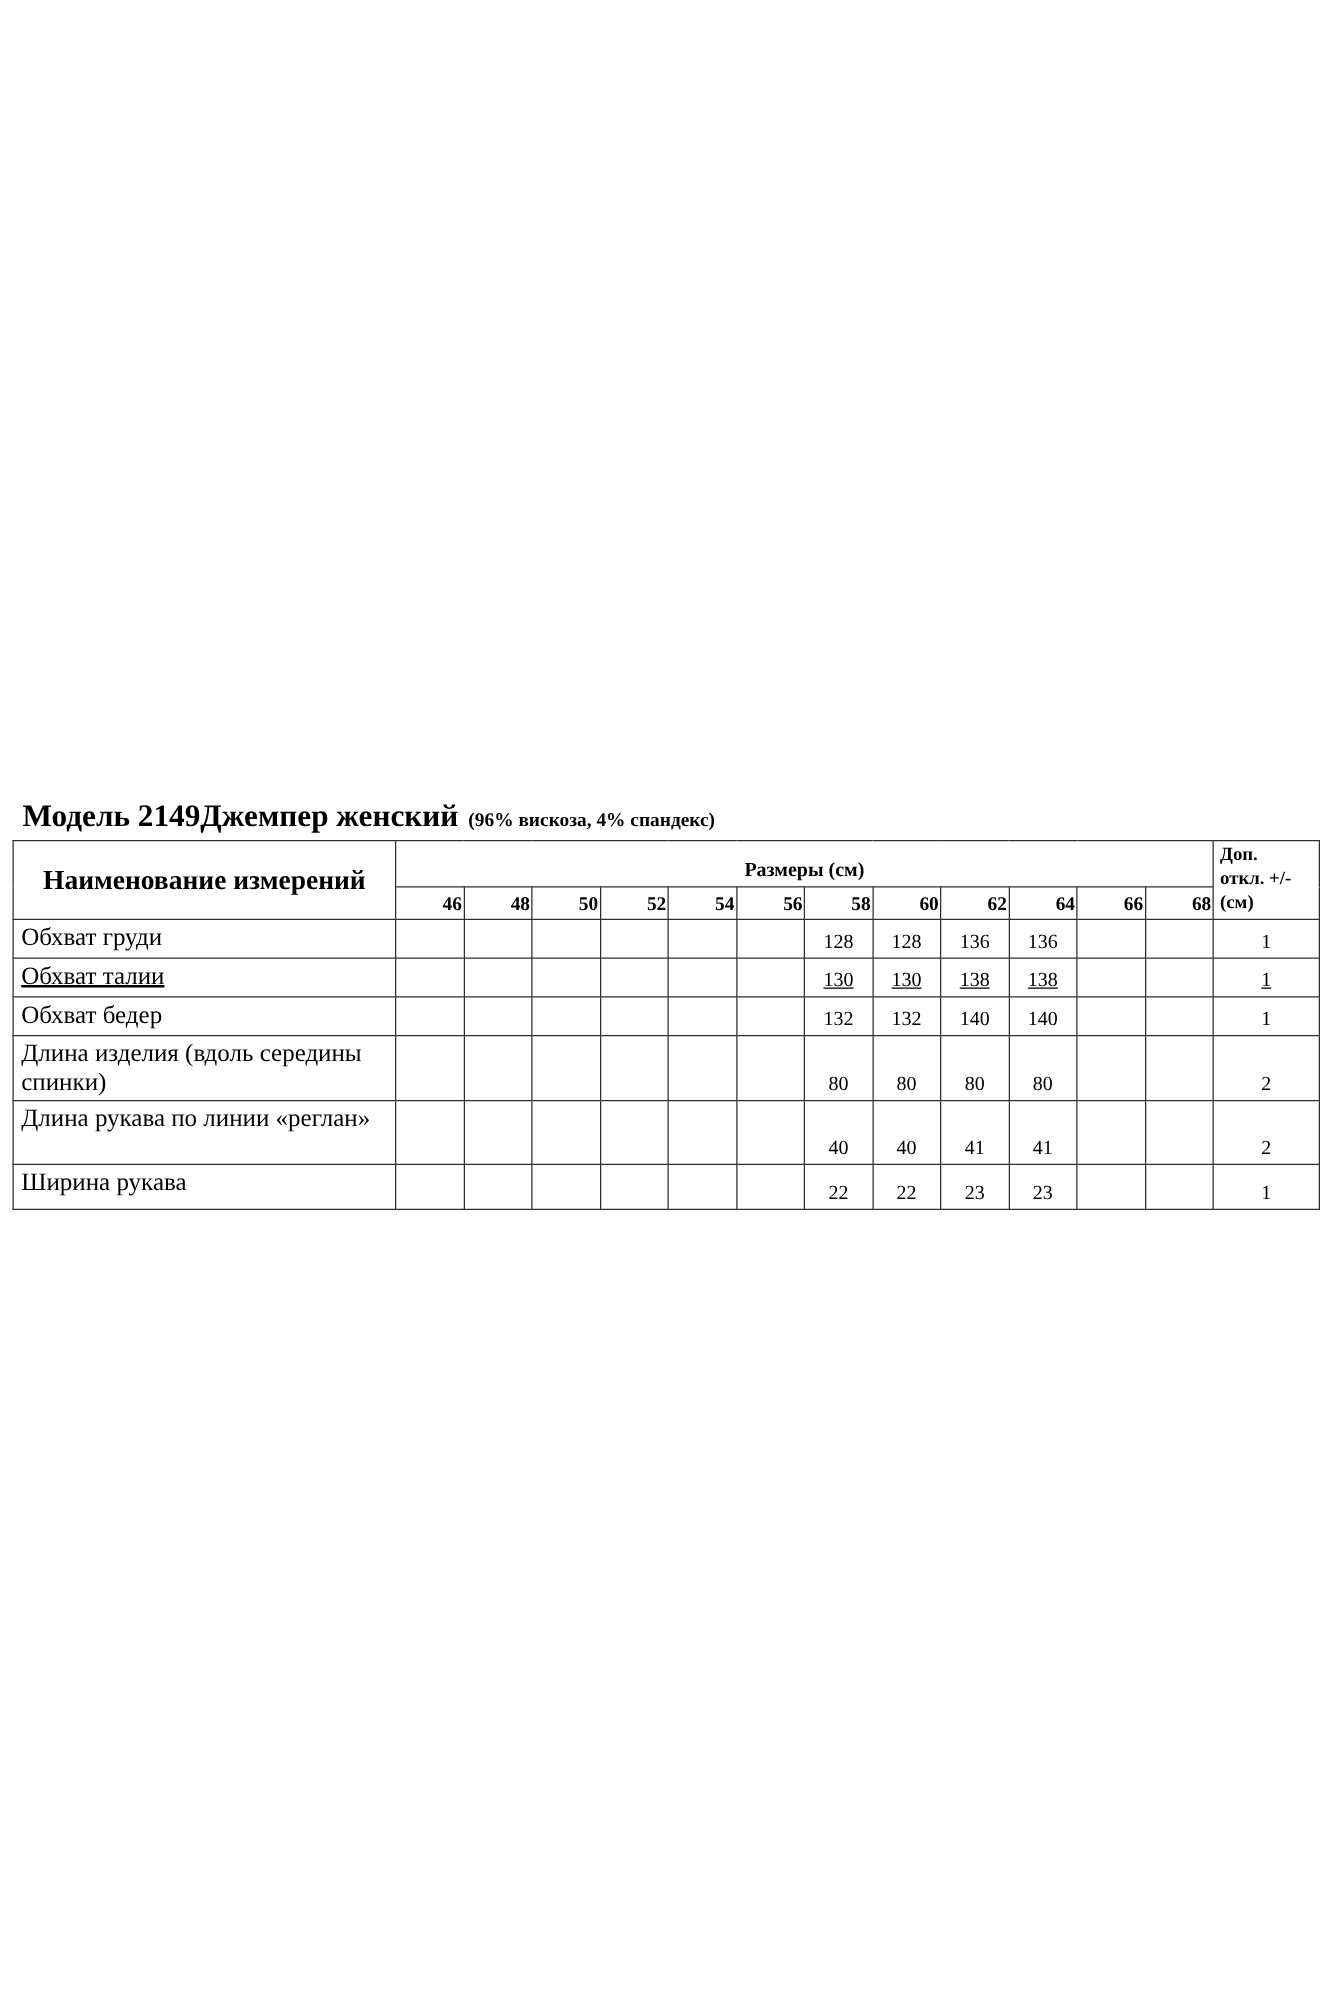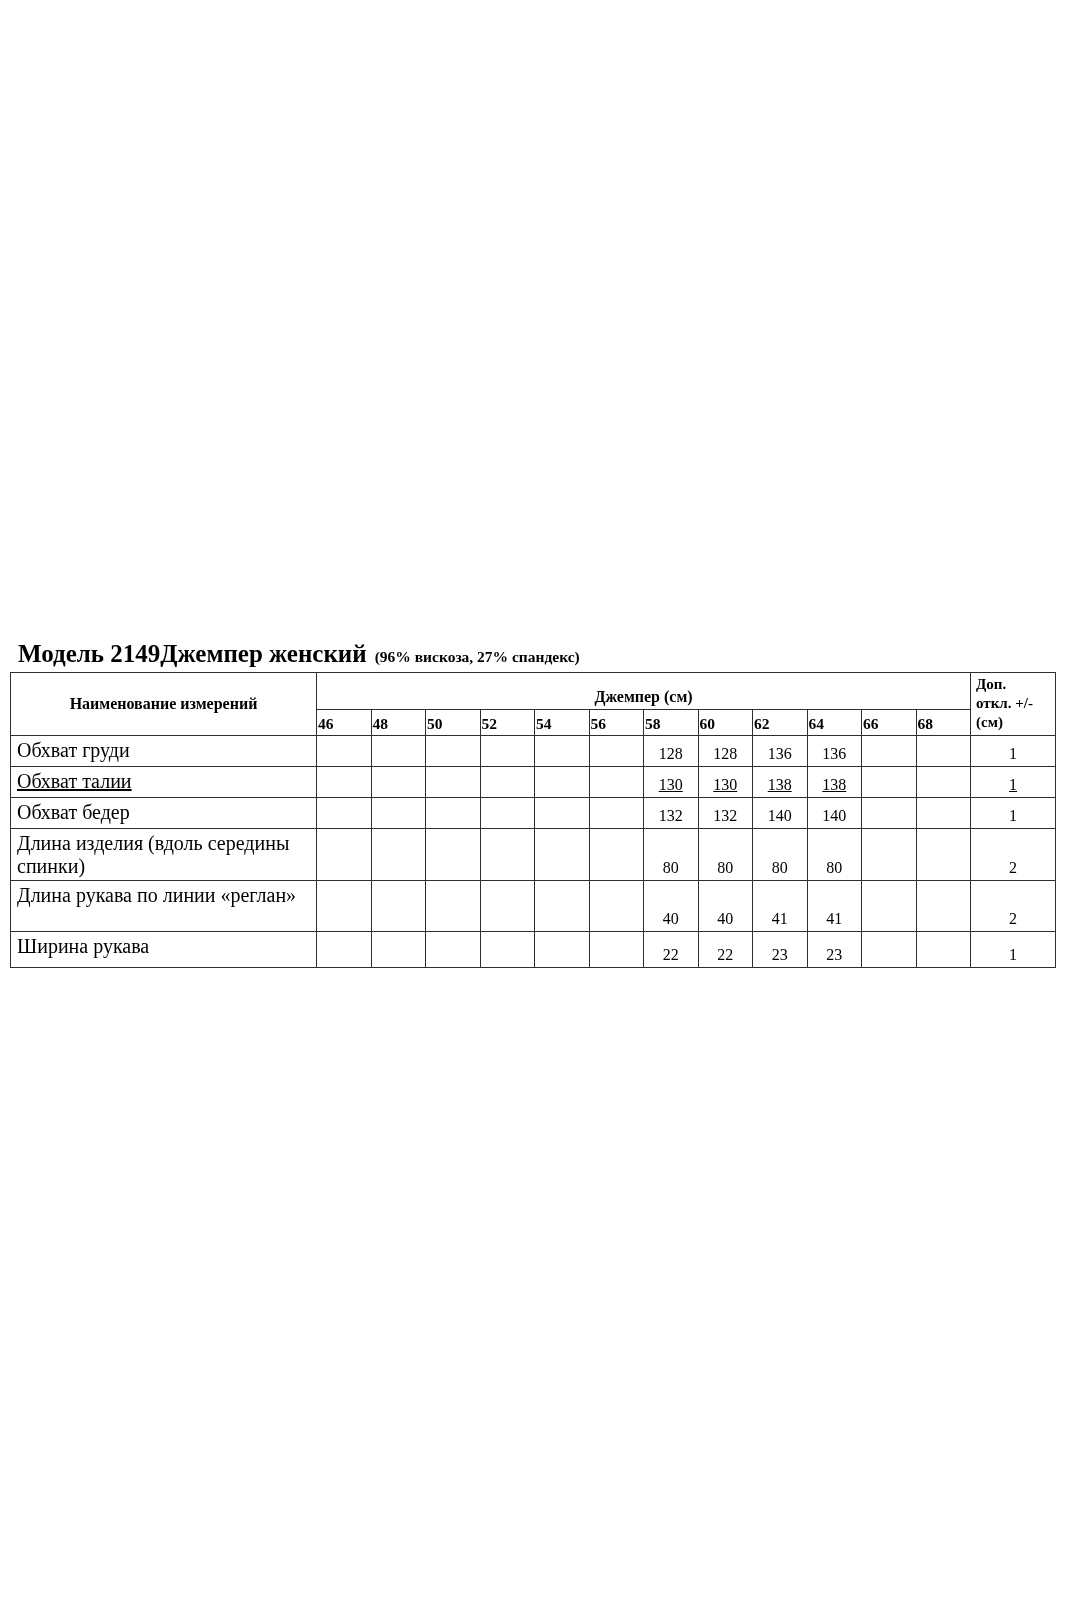--- a/index.html
+++ b/index.html
@@ -48,21 +48,21 @@
   }
   .hdr-r1 { height: 34px; }
   .hdr-r2 { height: 23px; }
   .row-1 { height: 31px; }
   .row-2 { height: 31px; text-decoration: underline; }
   .row-3 { height: 31px; }
   .row-4 { height: 47px; }
   .row-5 { height: 51px; }
   .row-6 { height: 36px; }
   td.name-hdr {
-    font-size: 16px;
+    font-size: 22px;
     font-weight: bold;
     text-align: center;
     vertical-align: middle;
     padding: 2px 4px;
   }
   td.sizes-group {
     font-size: 16px;
     font-weight: bold;
     text-align: center;
     vertical-align: bottom;
@@ -73,21 +73,21 @@
     font-weight: bold;
     text-align: left;
     vertical-align: top;
     padding: 2px 15px 2px 5px;
     white-space: pre-line;
     line-height: 1.28;
   }
   td.size-hdr {
     font-size: 15.5px;
     font-weight: bold;
-    text-align: left;
+    text-align: right;
     vertical-align: bottom;
     padding-bottom: 2px;
   }
   td.m-label {
     font-size: 20px;
     text-align: left;
     vertical-align: top;
     padding: 3px 4px 2px 6px;
     white-space: pre-line;
     line-height: 1.16;
@@ -96,21 +96,21 @@
     font-size: 16px;
     text-align: center;
     vertical-align: bottom;
     padding-bottom: 3px;
   }
 </style>
 </head>
 <body>
 
 <div class="doc-title">
-  <span class="t-main">Модель 2149</span><span class="t-main t-prod">Джемпер женский</span><span class="t-comp">(96% вискоза, 27% спандекс)</span>
+  <span class="t-main">Модель 2149</span><span class="t-main t-prod">Джемпер женский</span><span class="t-comp">(96% вискоза, 4% спандекс)</span>
 </div>
 
 <table class="size-table">
   <colgroup>
     <col style="width:306px">
     <col style="width:54.5px">
       <col style="width:54.5px">
       <col style="width:54.5px">
       <col style="width:54.5px">
       <col style="width:54.5px">
@@ -119,21 +119,21 @@
       <col style="width:54.5px">
       <col style="width:54.5px">
       <col style="width:54.5px">
       <col style="width:54.5px">
       <col style="width:54.5px">
     <col style="width:85px">
   </colgroup>
   <tbody>
     <tr class="hdr-r1">
       <td class="name-hdr" rowspan="2">Наименование измерений</td>
-      <td class="sizes-group" colspan="12">Джемпер (см)</td>
+      <td class="sizes-group" colspan="12">Размеры (см)</td>
       <td class="dev-hdr" rowspan="2">Доп.
 откл. +/-
 (см)</td>
     </tr>
     <tr class="hdr-r2">
       <td class="size-hdr">46</td>
       <td class="size-hdr">48</td>
       <td class="size-hdr">50</td>
       <td class="size-hdr">52</td>
       <td class="size-hdr">54</td>

